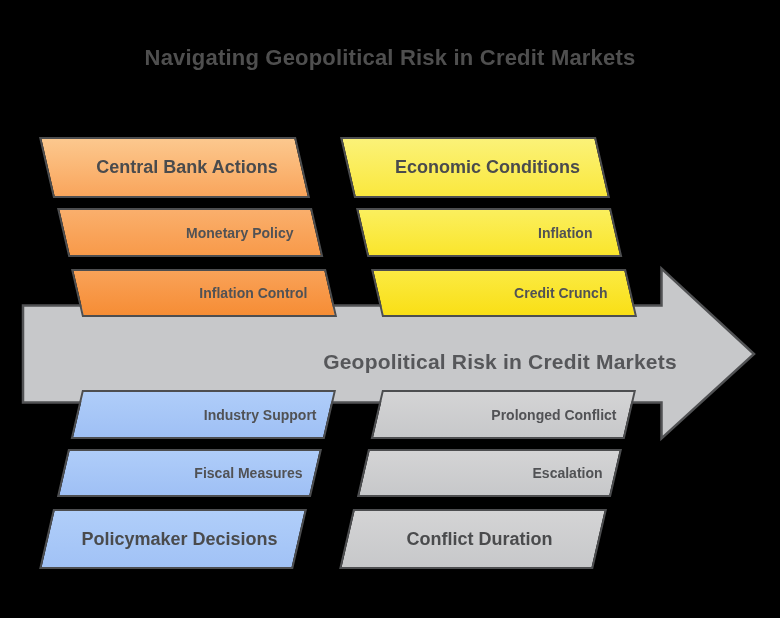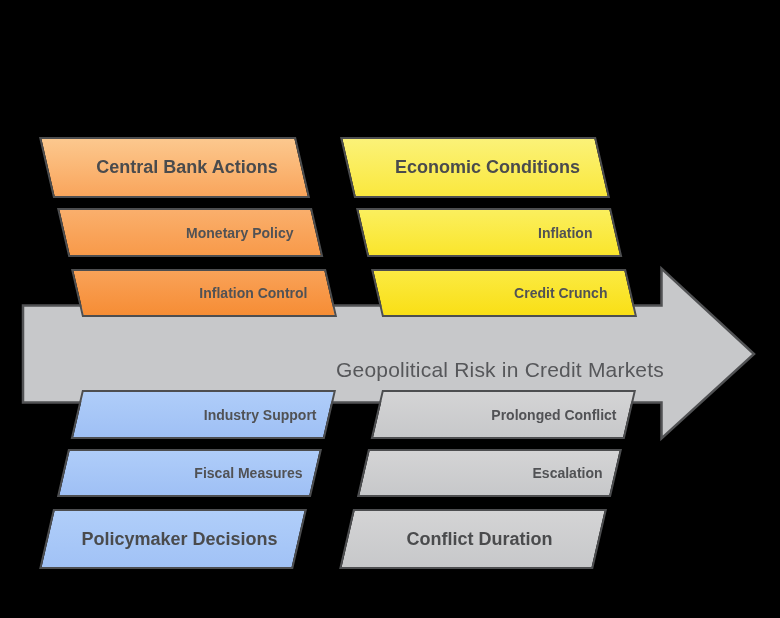--- a/index.html
+++ b/index.html
@@ -6,23 +6,23 @@
   .stage{
     position:relative;width:780px;height:618px;background:#000;overflow:hidden;
     font-family:"Liberation Sans", sans-serif;
   }
   .title{
     position:absolute;left:0;top:45px;width:780px;text-align:center;
     font-size:22px;font-weight:bold;color:#4F4F4F;letter-spacing:0.2px;
   }
   .arrow-svg{position:absolute;left:0;top:0;}
   .arrow-label{
-    position:absolute;left:245px;top:348px;width:510px;height:44px;
+    position:absolute;left:245px;top:340px;width:510px;height:44px;
     display:flex;align-items:center;justify-content:center;
-    font-size:21px;font-weight:normal;color:#56575A;letter-spacing:0.2px;text-align:center;
+    font-size:21px;font-weight:bold;color:#56575A;letter-spacing:0.2px;text-align:center;
   }
   .b{position:absolute;box-sizing:border-box;border:2.5px solid #4D4E50;}
   .top{transform:skewX(13deg);transform-origin:0 0;}
   .bot{transform:skewX(-13deg);transform-origin:0 0;}
   .lbl{
     width:100%;height:100%;display:flex;align-items:center;box-sizing:border-box;
     transform-origin:0 0;font-weight:bold;color:#4A4B4D;white-space:nowrap;
   }
   .top .lbl{transform:skewX(-13deg);}
   .bot .lbl{transform:skewX(13deg);}
@@ -44,20 +44,21 @@
   
   #g1{left:382px;top:390px;width:254px;height:49px;background:linear-gradient(#D4D4D5,#C7C8CA);}
   #g2{left:368px;top:449px;width:254px;height:48px;background:linear-gradient(#D4D4D5,#C7C8CA);}
   #g3{left:353px;top:509px;width:254px;height:60px;background:linear-gradient(#D4D4D5,#C7C8CA);}
 </style>
 </head>
 <body>
 
 <div class="stage">
 
+  <div class="title">Navigating Geopolitical Risk in Credit Markets</div>
 
   <svg class="arrow-svg" width="780" height="618" viewBox="0 0 780 618">
     <polygon points="23,305.5 661.5,305.5 661.5,268.5 754,354 661.5,438.5 661.5,402.5 23,402.5" fill="#C7C8CA" stroke="#515254" stroke-width="2.5" stroke-linejoin="miter"></polygon>
   </svg>
 
   <div class="arrow-label">Geopolitical Risk in Credit Markets</div>
 
   <div class="b top" id="o1">
     <div class="lbl hdr">Central Bank Actions</div>
   </div>

